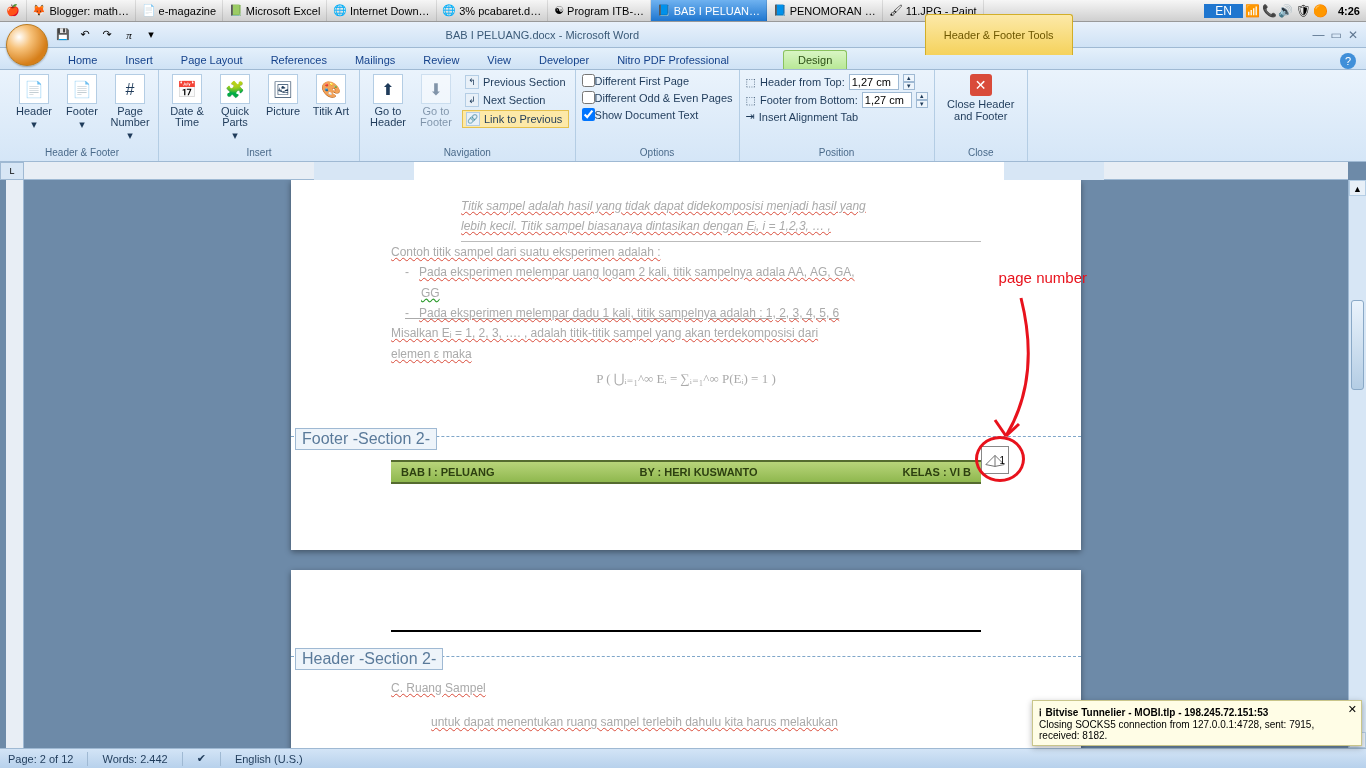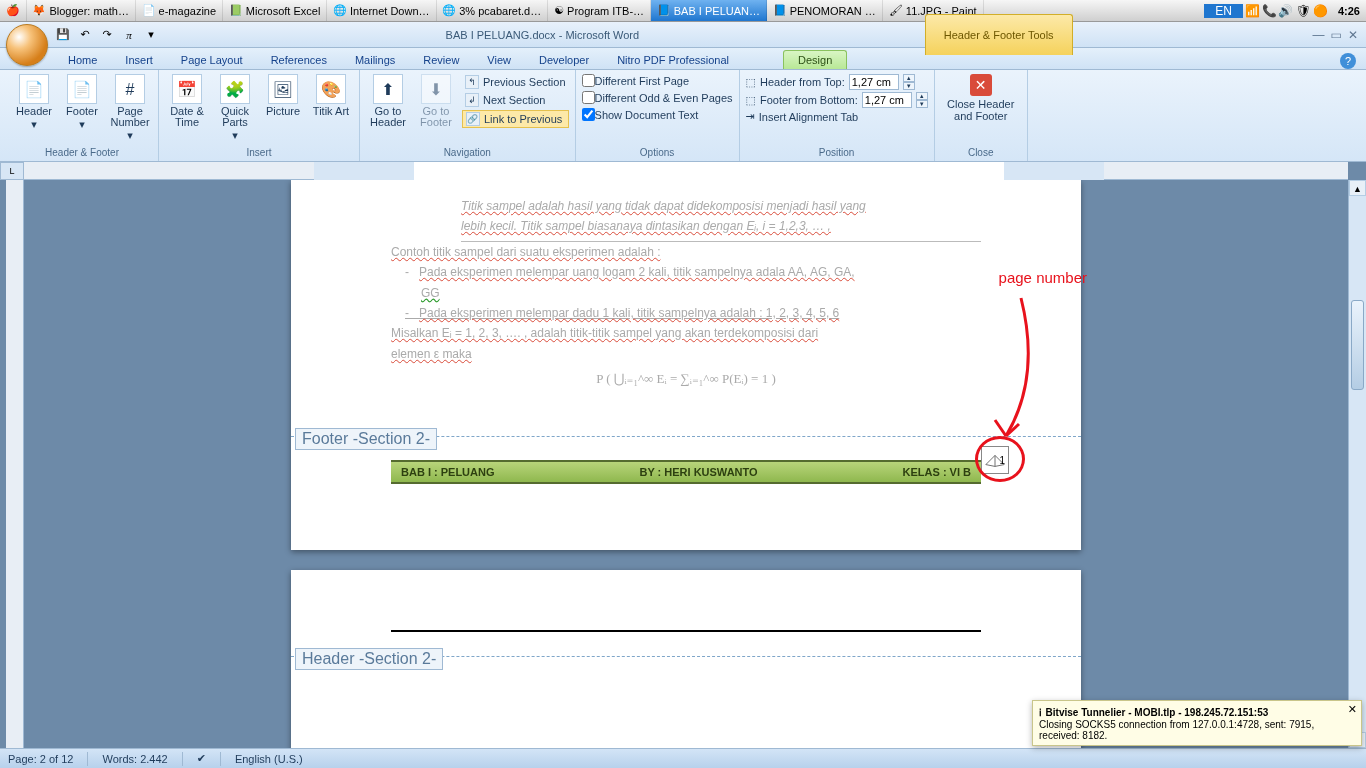--- a/index.html
+++ b/index.html
@@ -334,20 +334,24 @@
         <path d="M50 0 Q70 80 35 138" stroke="#e8121c" stroke-width="3" fill="none"></path>
         <path d="M35 138 L24 122 M35 138 L48 126" stroke="#e8121c" stroke-width="3" fill="none"></path>
       </svg>
       <div class="annot-circle" style="top:256px; right:56px; width:50px; height:46px;"></div>
     </div>
 
     <div class="page second">
       <div class="hdrline" style="top:60px;"></div>
       <div class="dashed" style="top:86px;"></div>
       <div class="footer-label" style="top:78px;">Header -Section 2-</div>
+      <div class="bodytext" style="margin-top:92px;">
+        <div style="font-weight:normal;"><span class="wavy">C.    Ruang Sampel</span></div>
+        <div style="margin-left:40px;margin-top:14px;"><span class="wavy">untuk dapat menentukan ruang sampel terlebih dahulu kita harus melakukan</span></div>
+      </div>
     </div>
   </div>
 </div>
 
 <div class="status">
   <span>Page: 2 of 12</span>
     <span class="sep"></span>
   <span>Words: 2.442</span>
     <span class="sep"></span>
   <span>✔</span>

